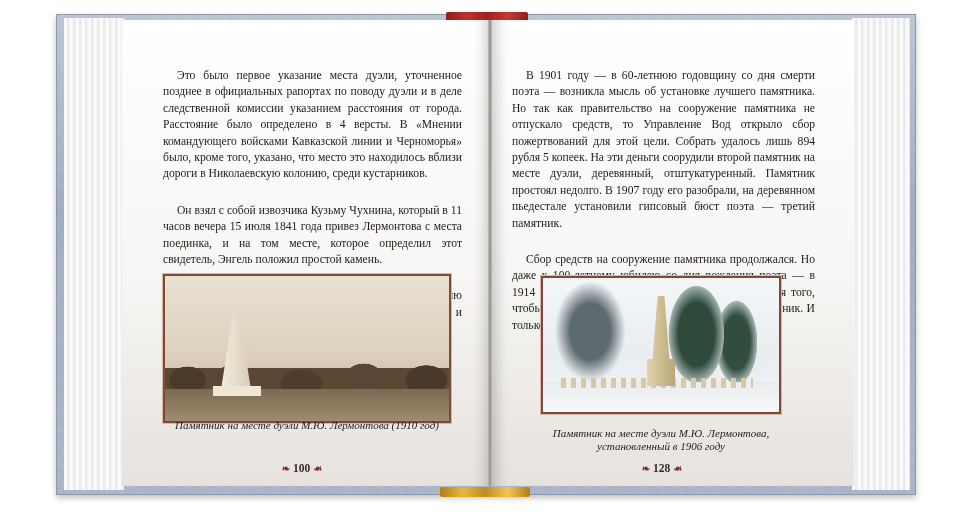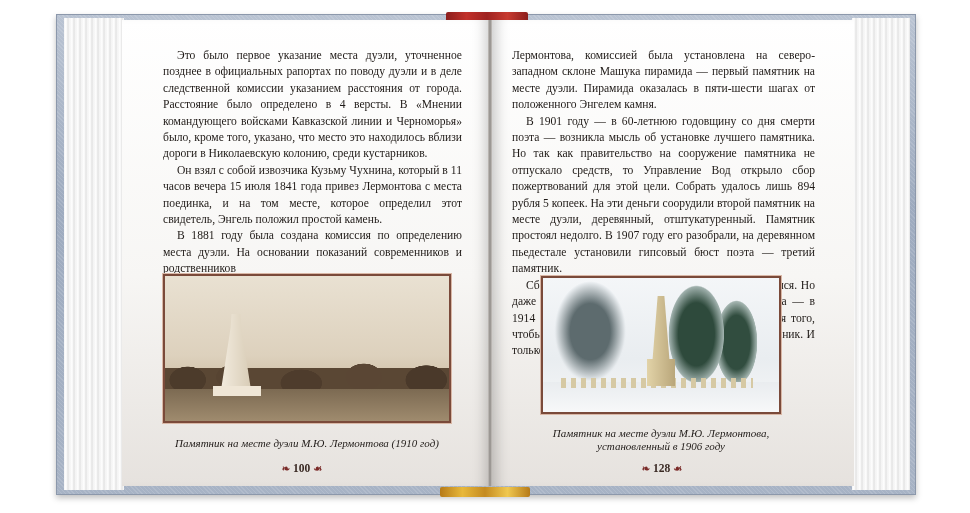--- a/index.html
+++ b/index.html
@@ -41,21 +41,21 @@
   .ribbon-bottom {
     position: absolute; left: 440px; top: 487px; width: 90px; height: 10px;
     background: linear-gradient(90deg, #b67a18, #e8b83a, #c48a20, #f0c850, #b67a18);
     border-radius: 2px;
   }
 
   .text-block {
     position: absolute; font-size: 11.6px; line-height: 16.4px; text-align: justify;
     hyphens: manual; color: #1f1a17;
   }
-  .text-block p { text-indent: 14px; }
+  .text-block p { text-indent: 14px; margin-top: 20px; }
   .text-block p.cont { text-indent: 0; }
   .left-text { left: 163px; top: 48px; width: 299px; }
   .right-text { left: 512px; top: 48px; width: 303px; }
 
   .photo-frame {
     position: absolute; border: 2px solid #7a4a3a; outline: 1px solid #d9b7a6;
     background: #c4b59e; overflow: hidden;
   }
   .photo-left { left: 163px; top: 274px; width: 288px; height: 149px; }
   .photo-right { left: 541px; top: 276px; width: 240px; height: 138px; }
@@ -89,21 +89,21 @@
   }
   .snow-ground { position: absolute; left: 0; right: 0; bottom: 0; height: 30px; background: linear-gradient(180deg, #e9ecef, #f7f8f9); }
   .snow-obelisk {
     position: absolute; left: 104px; top: 18px; width: 28px; height: 90px;
     background: linear-gradient(90deg, #e2d3a8, #b9a67a);
     clip-path: polygon(38% 0, 62% 0, 80% 70%, 100% 70%, 100% 100%, 0 100%, 0 70%, 20% 70%);
   }
   .snow-fence { position: absolute; left: 18px; right: 26px; top: 100px; height: 10px; background: repeating-linear-gradient(90deg, #d6c9a4 0 5px, transparent 5px 10px); }
 
   .caption { position: absolute; font-style: italic; font-size: 11px; line-height: 13px; text-align: center; color: #1f1a17; }
-  .caption-left { left: 163px; top: 437px; width: 288px; }
+  .caption-left { left: 163px; top: 419px; width: 288px; }
   .caption-right { left: 520px; top: 427px; width: 282px; }
 
   .page-num { position: absolute; font-size: 11.5px; color: #3a2a24; text-align: center; width: 80px; font-weight: bold; }
   .page-num .orn { color: #7a2a28; font-size: 10px; }
   .page-num-left { left: 262px; top: 462px; }
   .page-num-right { left: 622px; top: 462px; }
 </style>
 </head>
 <body>
 
@@ -117,21 +117,20 @@
 <div class="page right"></div>
 <div class="gutter"></div>
 
 <div class="text-block left-text">
   <p>Это было первое указание места дуэли, уточненное позднее в официальных рапортах по поводу дуэли и в деле следственной комиссии указанием расстояния от города. Расстояние было определено в 4 версты. В «Мнении командующего войсками Кавказской линии и Черноморья» было, кроме того, указано, что место это находилось вблизи дороги в Николаевскую колонию, среди кустарников.</p>
   <p>Он взял с собой извозчика Кузьму Чухнина, который в 11 часов вечера 15 июля 1841 года привез Лермонтова с места поединка, и на том месте, которое определил этот свидетель, Энгель положил простой камень.</p>
   <p>В 1881 году была создана комиссия по определению места дуэли. На основании показаний современников и родственников</p>
 </div>
 
 <div class="text-block right-text">
-  <p class="cont">Лермонтова, комиссией была установлена на северо-западном склоне Машука пирамида — первый памятник на месте дуэли. Пирамида оказалась в пяти-шести шагах от положенного Энгелем камня.</p>
   <p>В 1901 году — в 60-летнюю годовщину со дня смерти поэта — возникла мысль об установке лучшего памятника. Но так как правительство на сооружение памятника не отпускало средств, то Управление Вод открыло сбор пожертвований для этой цели. Собрать удалось лишь 894 рубля 5 копеек. На эти деньги соорудили второй памятник на месте дуэли, деревянный, отштукатуренный. Памятник простоял недолго. В 1907 году его разобрали, на деревянном пьедестале установили гипсовый бюст поэта — третий памятник.</p>
   <p>Сбор средств на сооружение памятника продолжался. Но даже к 100-летнему юбилею со дня рождения поэта — в 1914 году — денег было собрано слишком мало для того, чтобы создать на месте дуэли достойный поэта памятник. И только тогда</p>
 </div>
 
 <div class="photo-frame photo-left" title="Памятник на месте дуэли 1910 год — sepia photo of monument with bust">
   <div class="sepia-sky"></div>
   <div class="sepia-bushes"></div>
   <div class="sepia-ground"></div>
   <div class="sepia-monument"></div>
   <div class="sepia-base"></div>

